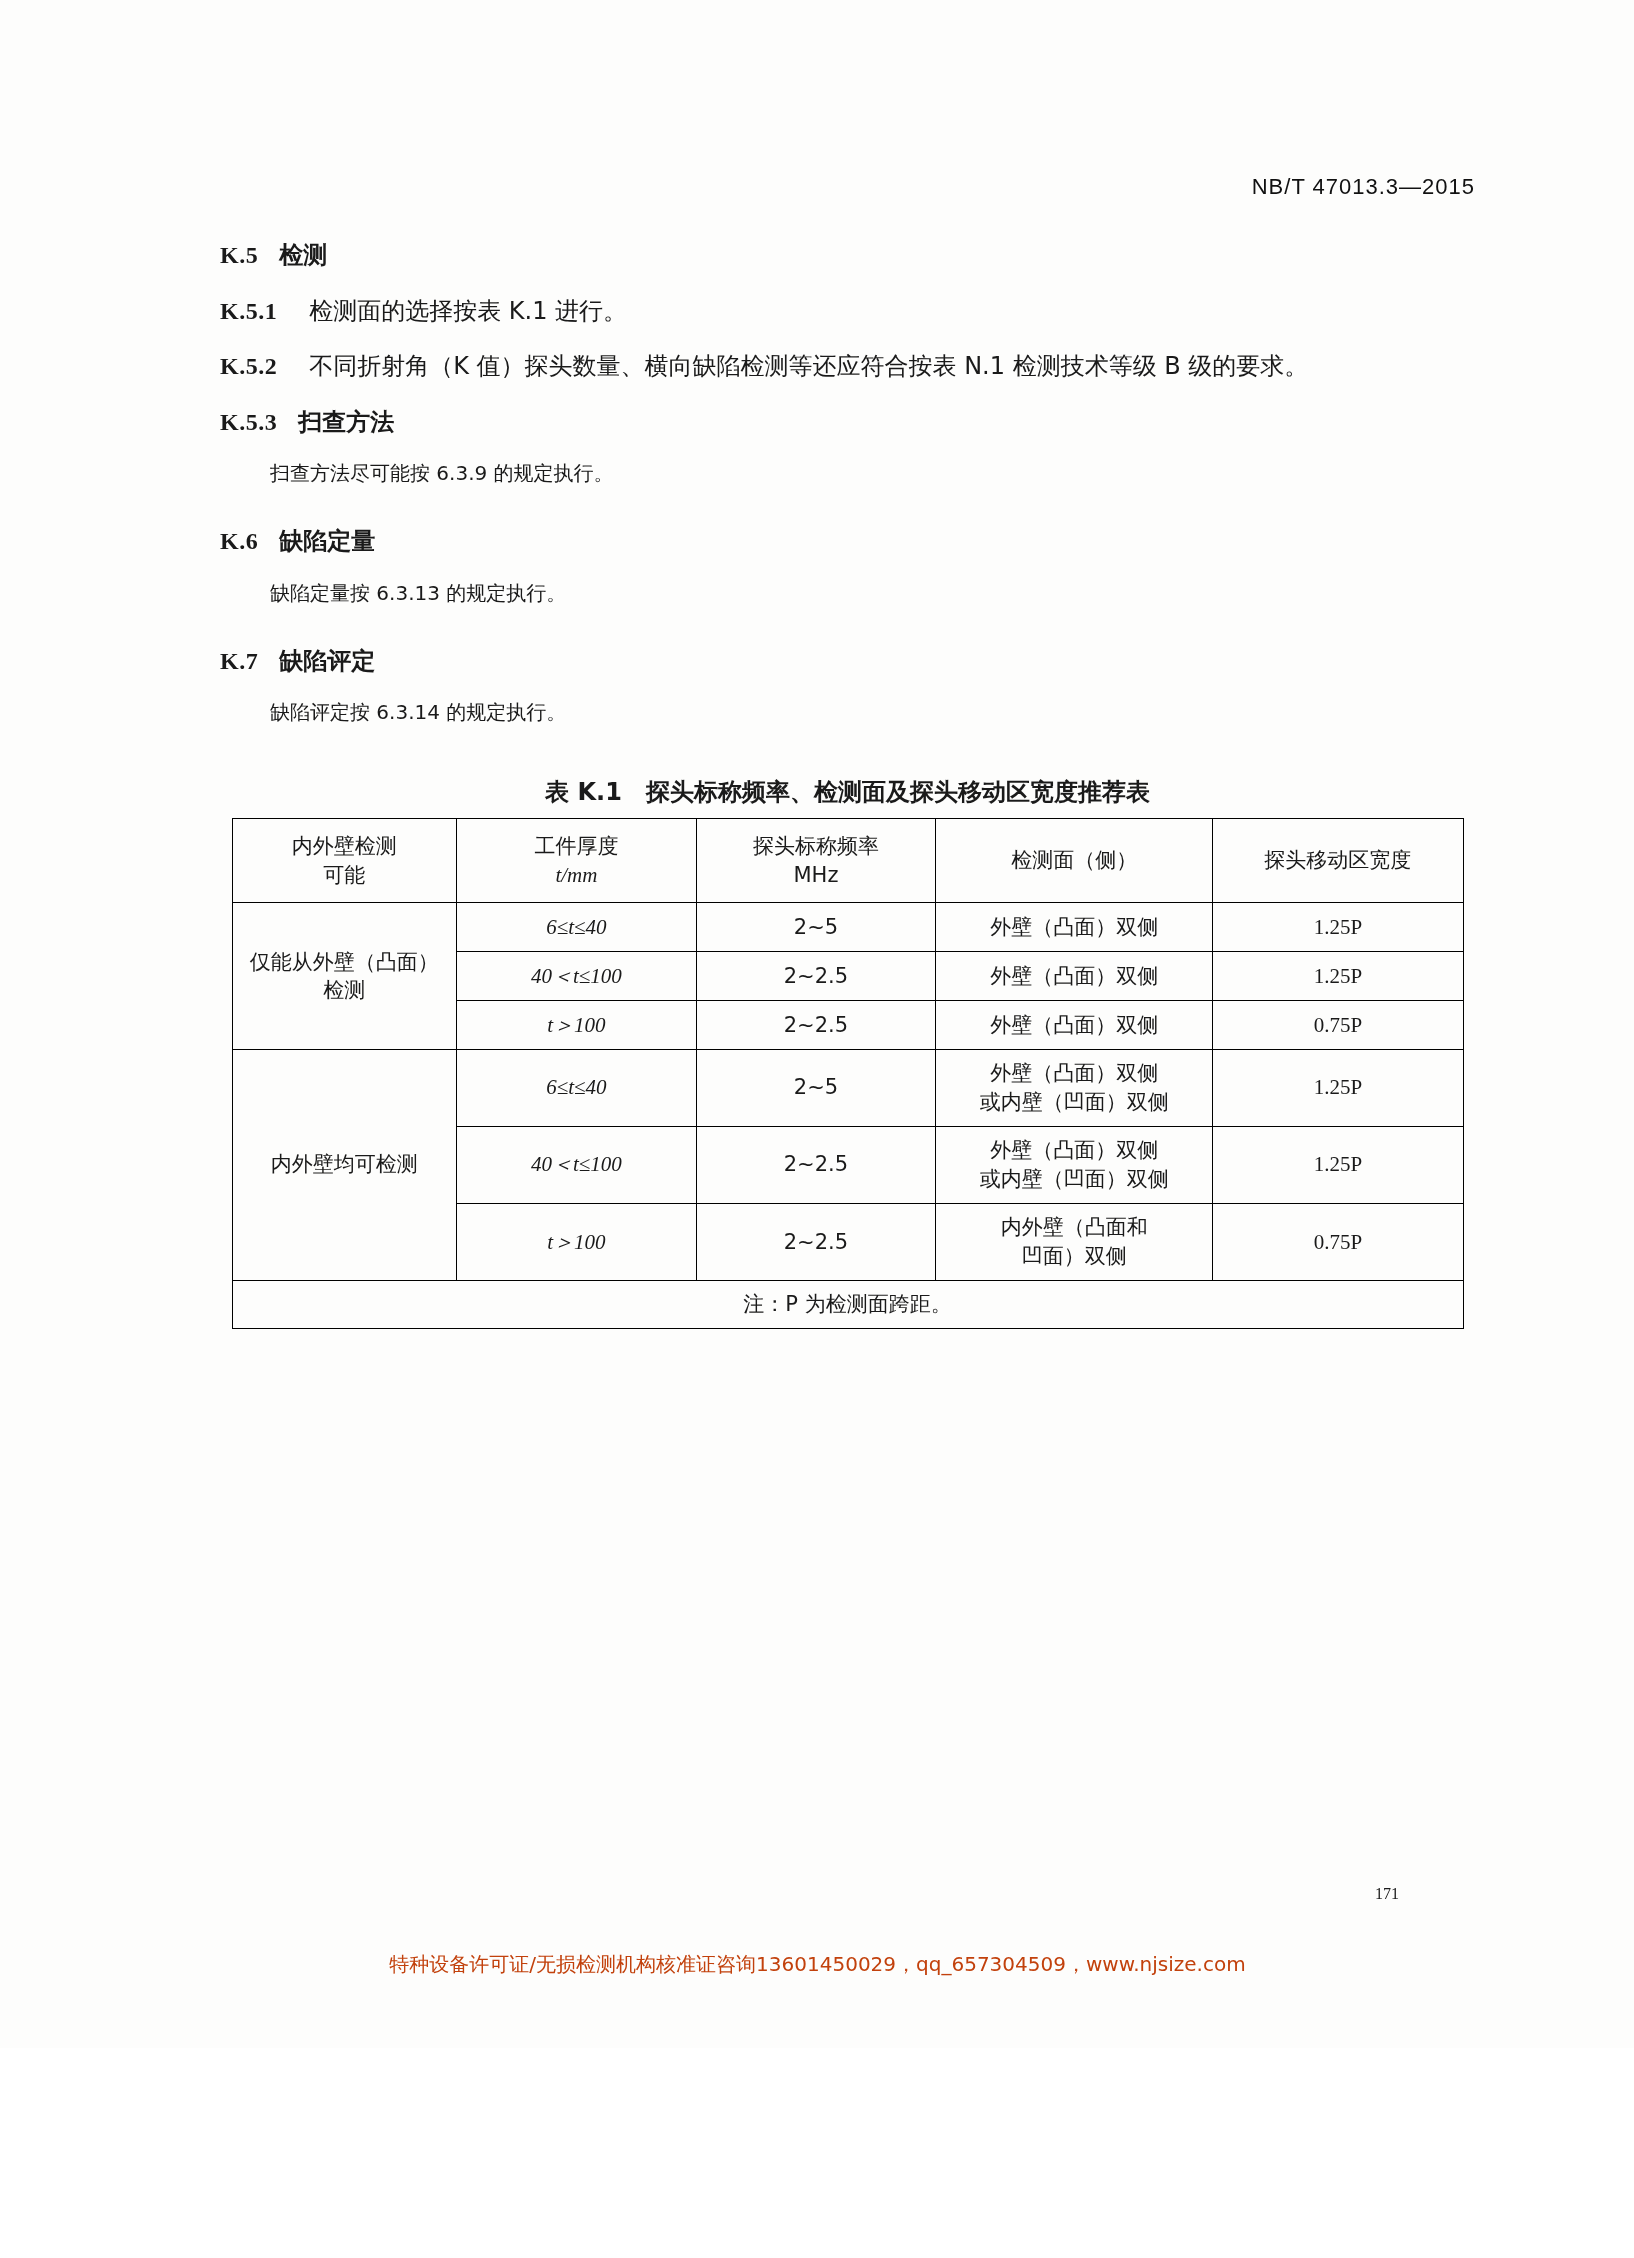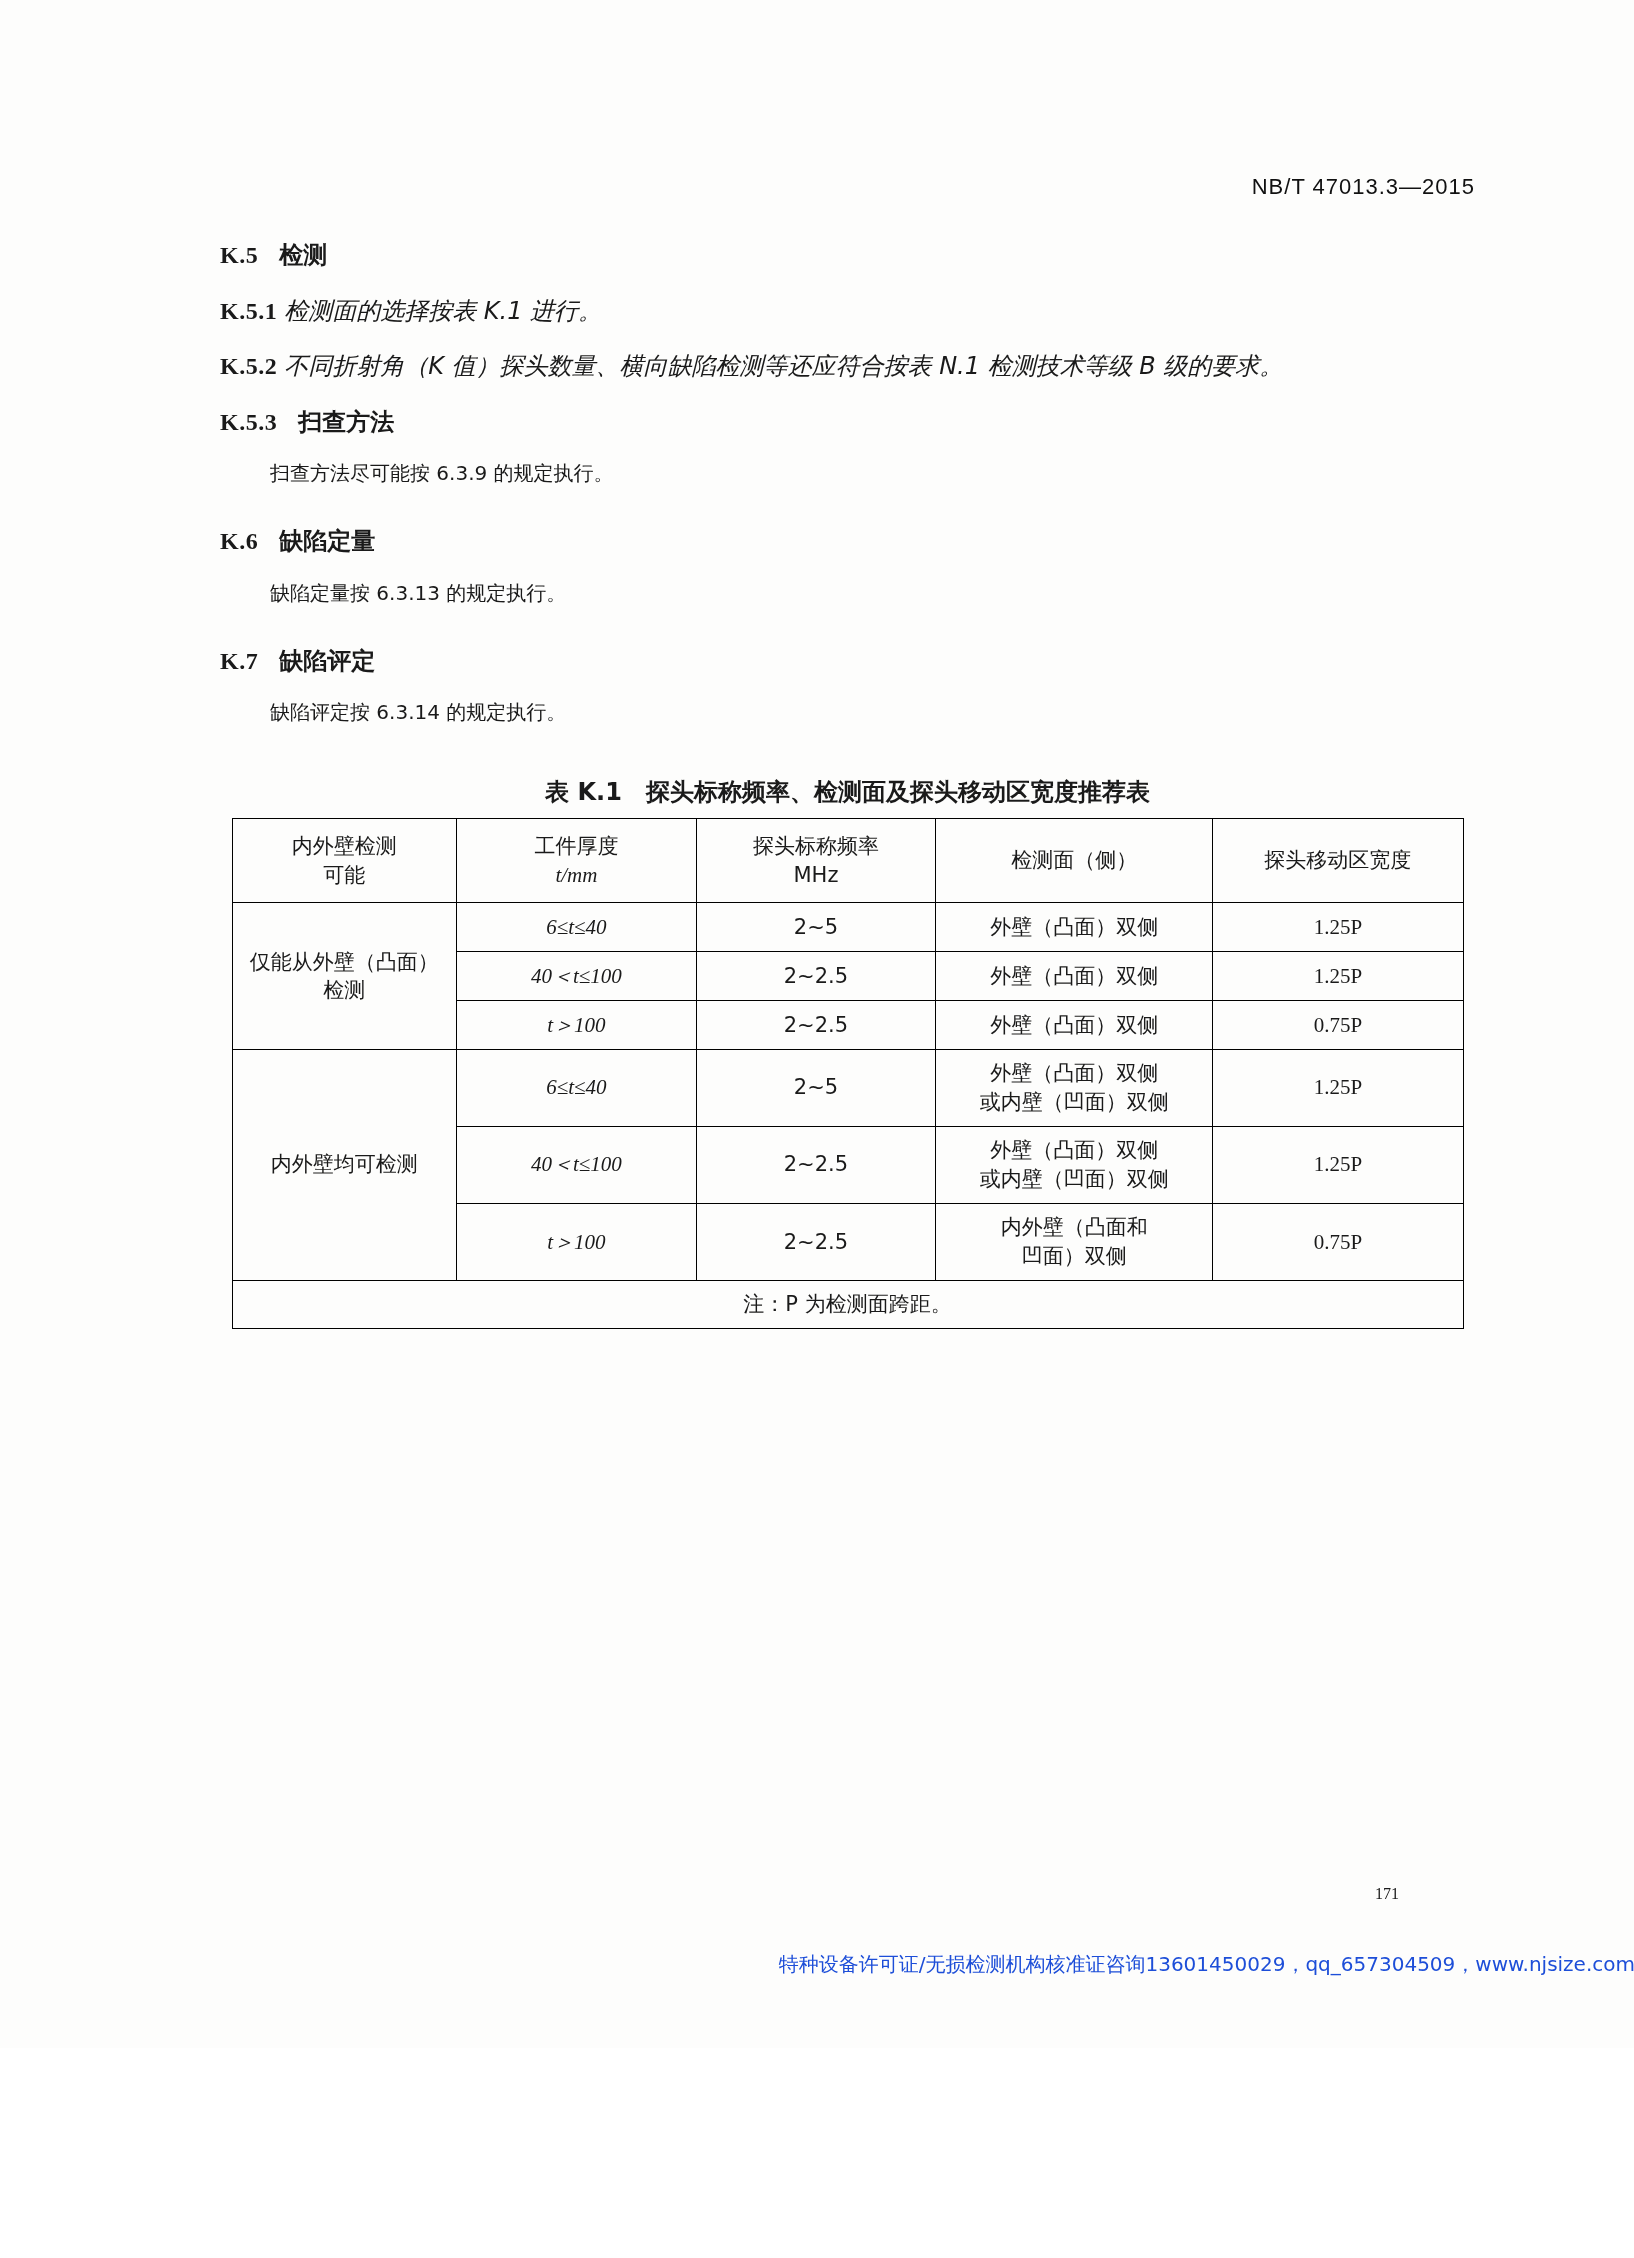--- a/index.html
+++ b/index.html
@@ -44,23 +44,22 @@
     font-family: "Liberation Serif", serif;
     font-weight: bold;
     font-size: 24px;
     letter-spacing: 0.5px;
   }
   .clause-title {
     font-weight: bold;
     margin-left: 21px;
   }
   .clause-text {
-    margin-left: 7px;
+    margin-left: 32px;
     font-weight: normal;
-    font-style: italic;
   }
   .para-indent {
     margin-left: 50px;
     font-size: 20px;
     line-height: 1.75;
     margin-bottom: 11.6px;
   }
   .spaced {
     margin-top: 29px;
   }
@@ -116,23 +115,23 @@
     right: 236px;
     bottom: 145px;
     font-family: "Liberation Serif", serif;
     font-size: 16px;
   }
   .footer-note {
     position: absolute;
     left: 0;
     right: 0;
     bottom: 70px;
-    text-align: right;
+    text-align: center;
     font-size: 20px;
-    color: #1d4ed8;
+    color: #c2410c;
     font-family: "DejaVu Sans", sans-serif;
   }
   .two-line { line-height: 1.3; }
 </style>
 </head>
 <body>
 
 <div class="page">
 
   <div class="content">

